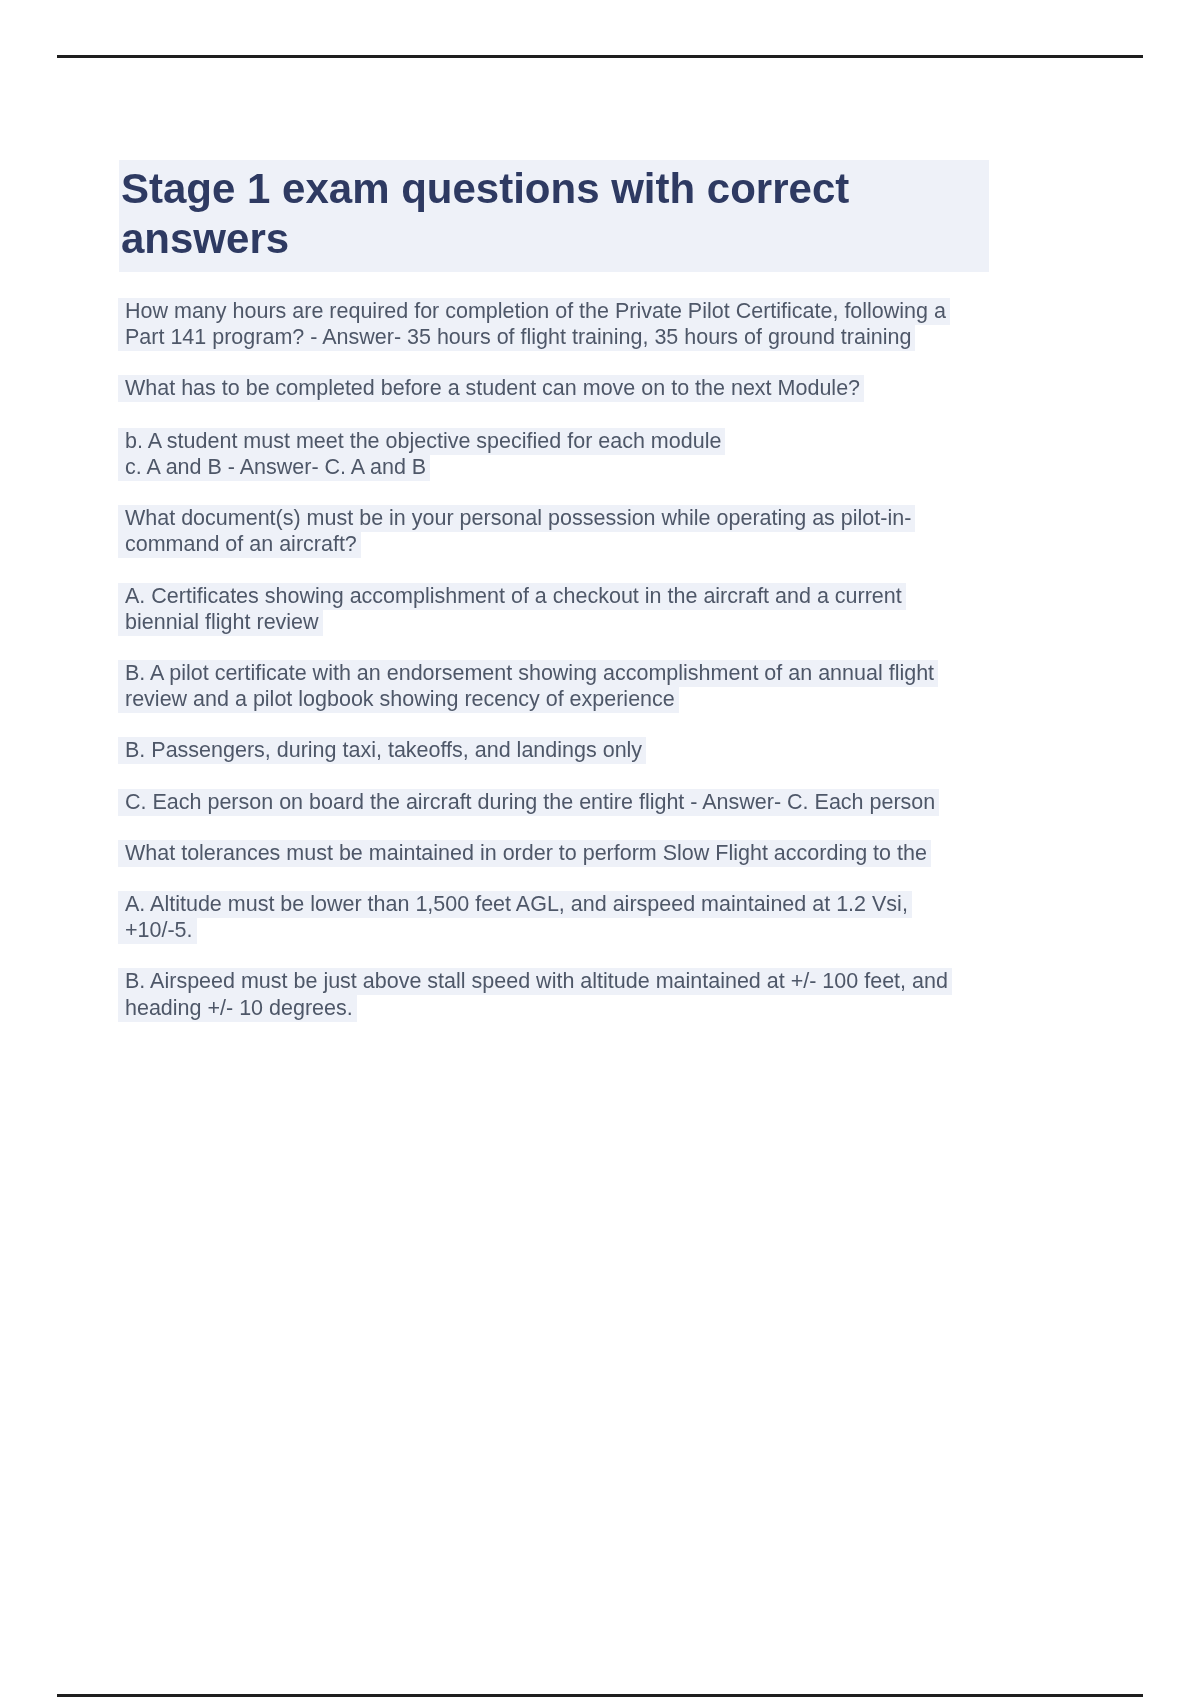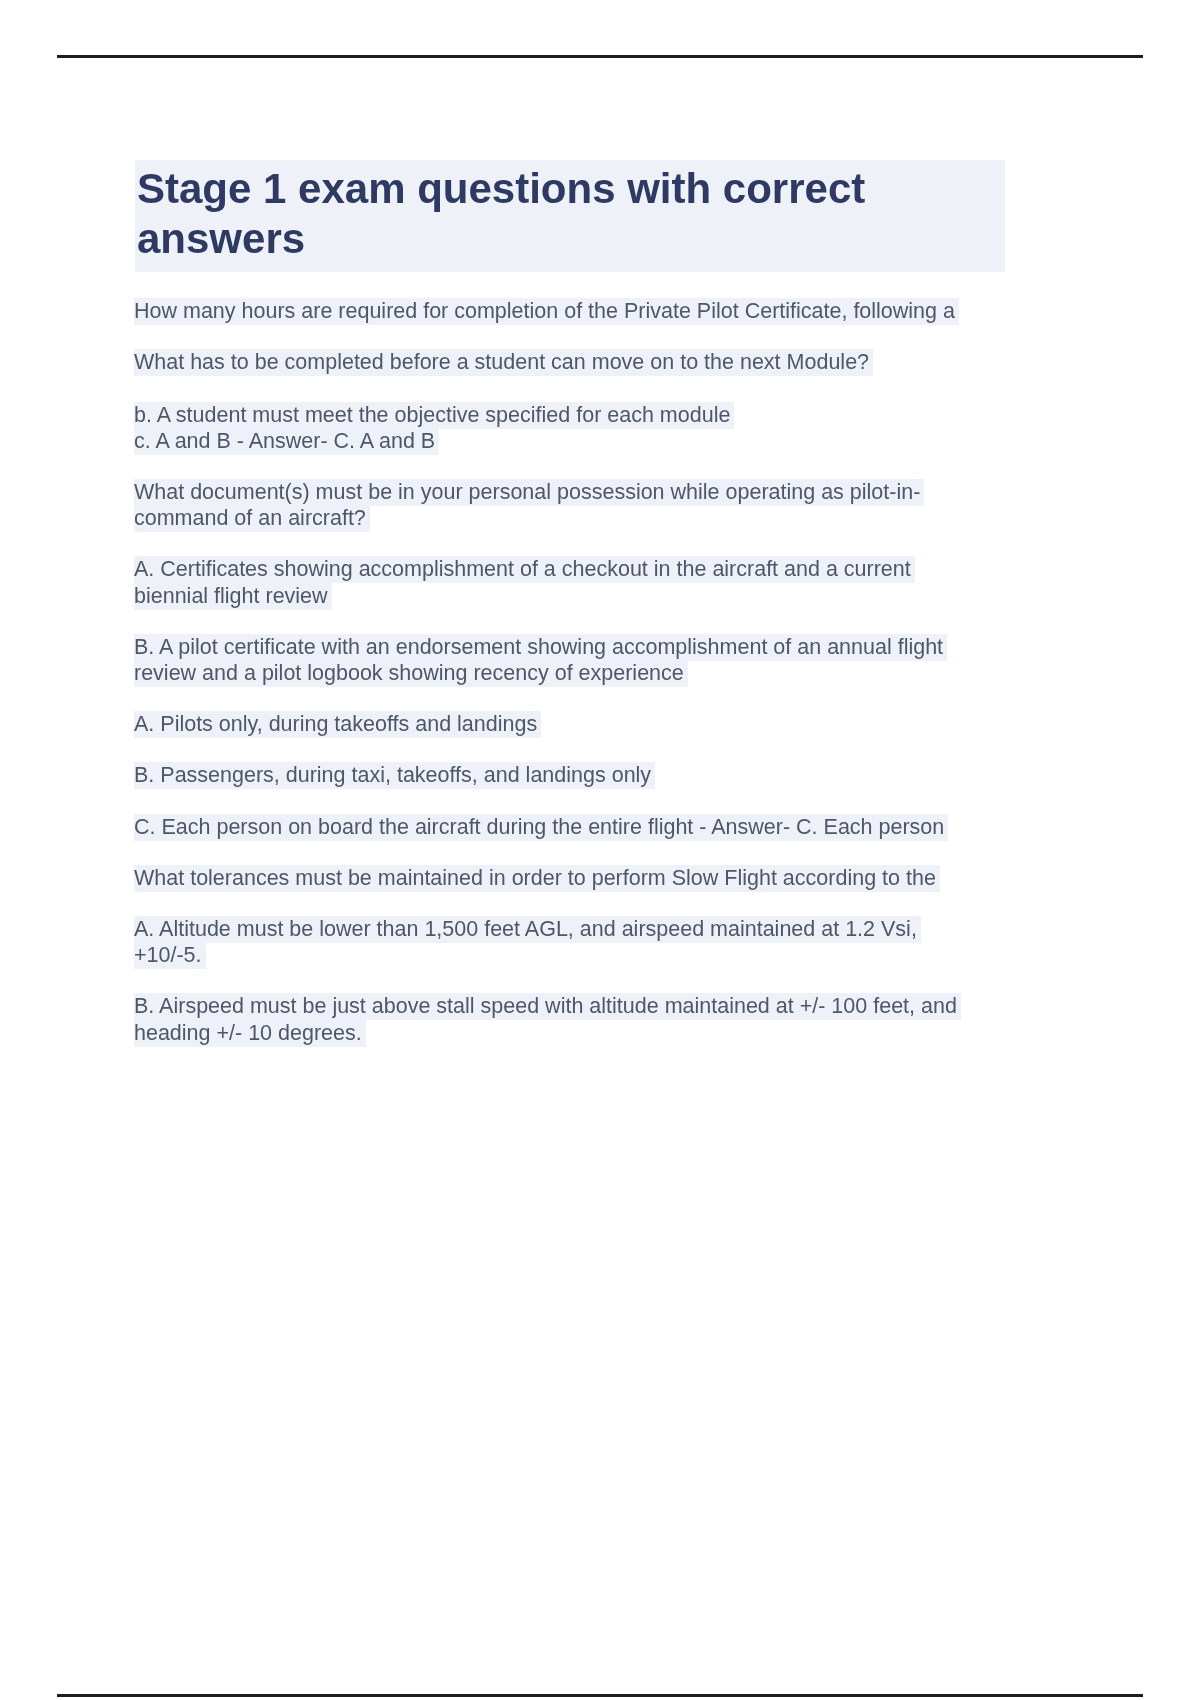--- a/index.html
+++ b/index.html
@@ -19,21 +19,21 @@
     position: absolute;
     left: 57px;
     width: 1086px;
     height: 3px;
     background: var(--rule-color, #1e1e1e);
   }
   .rule-top { top: 55px; }
   .rule-bottom { top: 1694px; }
   .content {
     position: absolute;
-    left: 135px;
+    left: 119px;
     top: 160px;
     width: 980px;
   }
   .doc-title {
     margin: 0 0 26px 0;
     width: 870px;
     box-sizing: border-box;
     padding: 4px 6px 8px 2px;
     background: var(--hl-color, #eef1f8);
     color: var(--title-color, #2e3a62);
@@ -44,38 +44,37 @@
   }
   .para {
     margin: 0 0 25px 0;
     font-size: 21.5px;
     line-height: 26.2px;
     color: var(--body-color, #4e5768);
     white-space: nowrap;
   }
   .hl {
     background: var(--hl-color, #eef1f8);
-    padding: 1px 4px 2px 0;
+    padding: 1px 4px 2px 7px;
     margin-left: -1px;
   }
 </style>
 </head>
 <body>
 
 <div class="page">
   <div class="rule rule-top"></div>
   <div class="content">
     <h1 class="doc-title">Stage 1 exam questions with correct answers</h1>
     <div>
-        <p class="para"><span class="hl">How many hours are required for completion of the Private Pilot Certificate, following a</span><br></p>
+        <p class="para"><span class="hl">How many hours are required for completion of the Private Pilot Certificate, following a</span><br><span class="hl">Part 141 program? - Answer- 35 hours of flight training, 35 hours of ground training</span></p>
         <p class="para"><span class="hl">What has to be completed before a student can move on to the next Module?</span><br><br><span class="hl">b. A student must meet the objective specified for each module</span><br><span class="hl">c. A and B - Answer- C. A and B</span></p>
         <p class="para"><span class="hl">What document(s) must be in your personal possession while operating as pilot-in-</span><br><span class="hl">command of an aircraft?</span></p>
         <p class="para"><span class="hl">A. Certificates showing accomplishment of a checkout in the aircraft and a current</span><br><span class="hl">biennial flight review</span></p>
         <p class="para"><span class="hl">B. A pilot certificate with an endorsement showing accomplishment of an annual flight</span><br><span class="hl">review and a pilot logbook showing recency of experience</span></p>
-        <p class="para"><span class="hl">A. Pilots only, during takeoffs and landings</span></p>
         <p class="para"><span class="hl">B. Passengers, during taxi, takeoffs, and landings only</span></p>
         <p class="para"><span class="hl">C. Each person on board the aircraft during the entire flight - Answer- C. Each person</span><br></p>
         <p class="para"><span class="hl">What tolerances must be maintained in order to perform Slow Flight according to the</span><br></p>
         <p class="para"><span class="hl">A. Altitude must be lower than 1,500 feet AGL, and airspeed maintained at 1.2 Vsi,</span><br><span class="hl">+10/-5.</span></p>
         <p class="para"><span class="hl">B. Airspeed must be just above stall speed with altitude maintained at +/- 100 feet, and</span><br><span class="hl">heading +/- 10 degrees.</span></p>
       </div>
   </div>
   <div class="rule rule-bottom"></div>
 </div>
 

